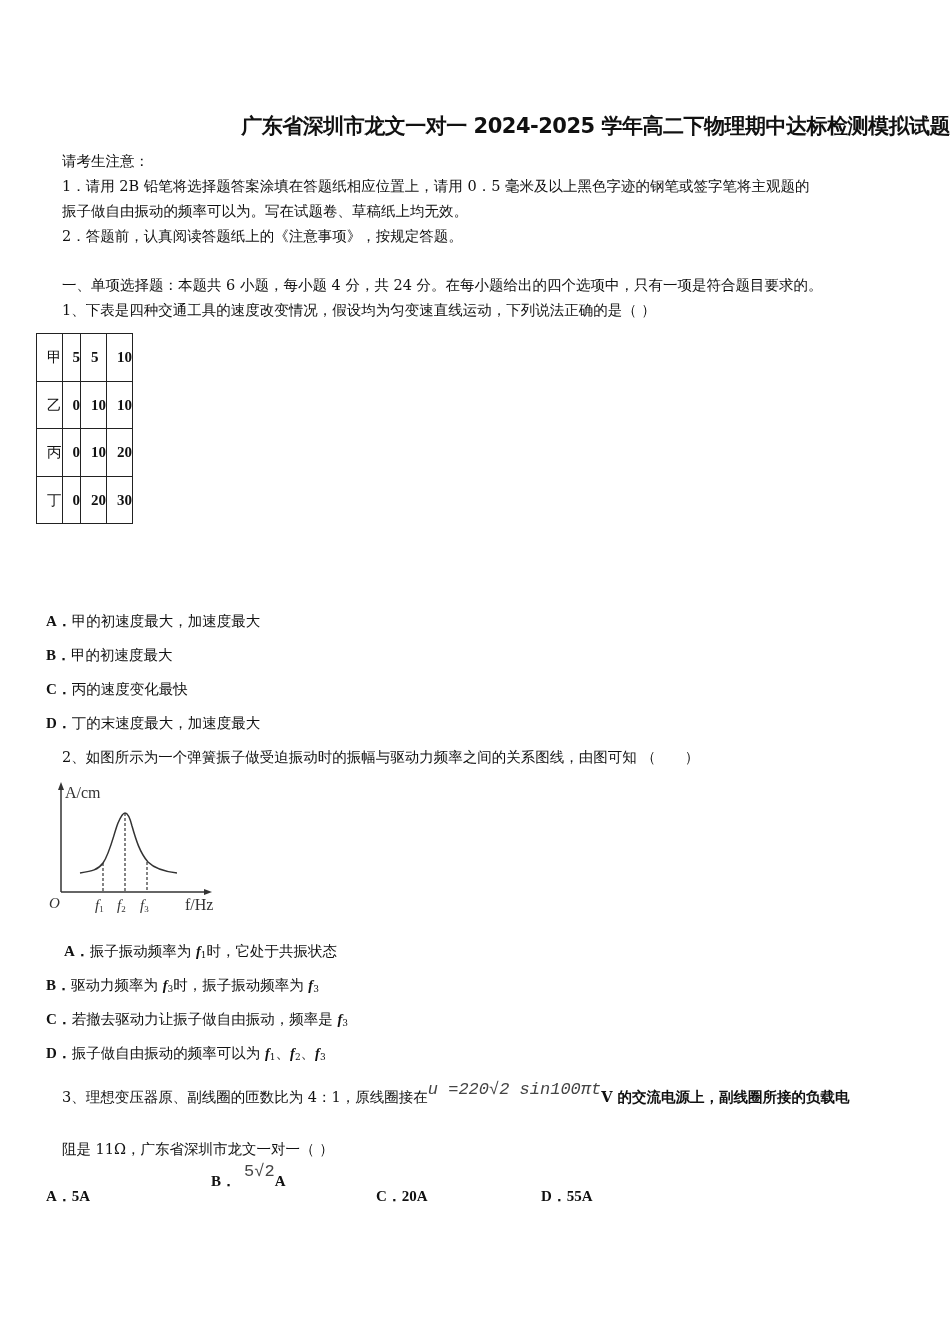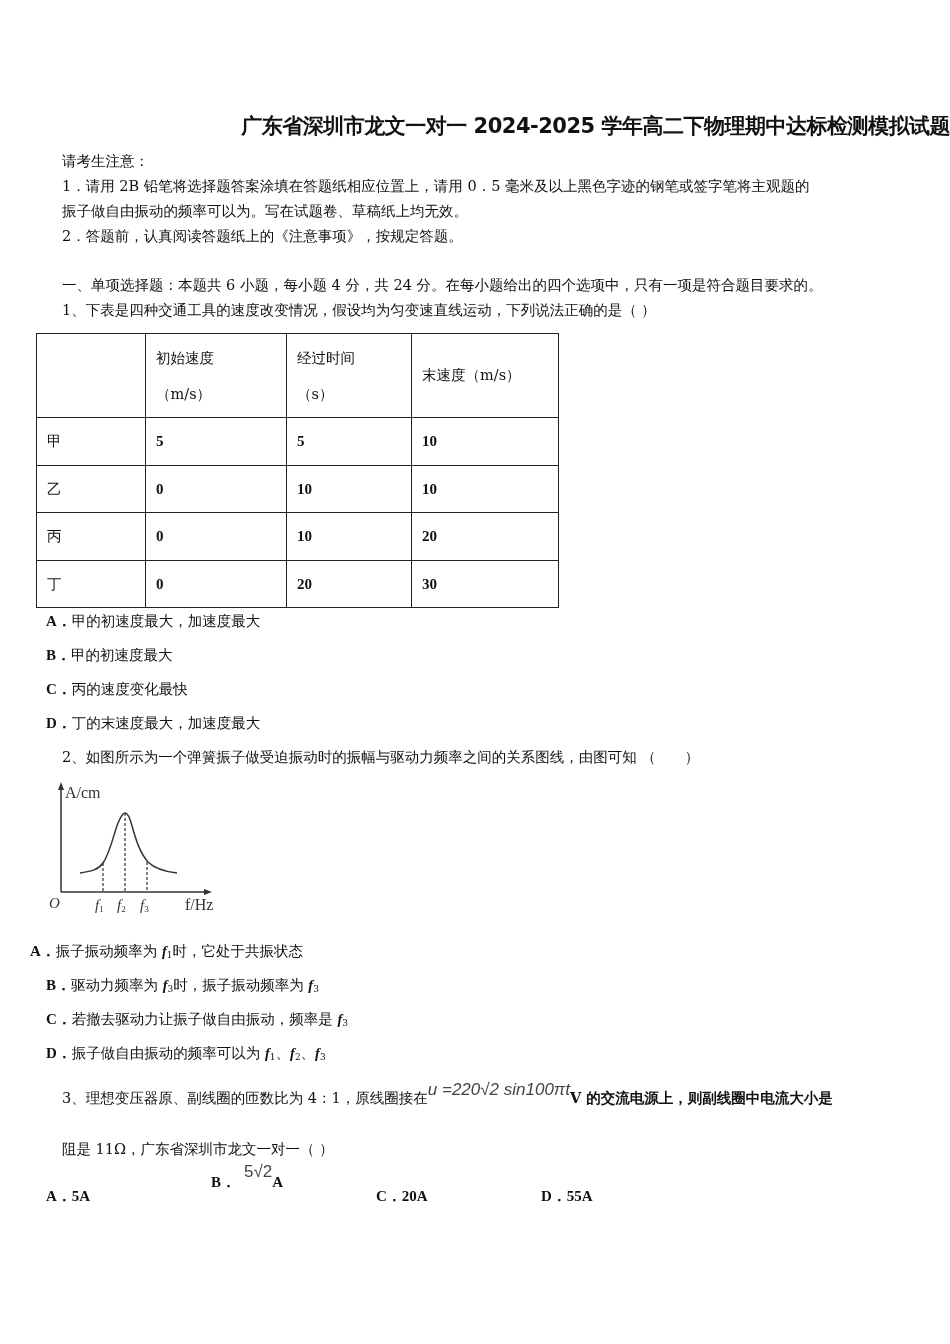--- a/index.html
+++ b/index.html
@@ -10,52 +10,40 @@
            font-size:21px; letter-spacing:-0.5px; color:#111; }
   .line { position:absolute; left:46px; font-size:14.5px; white-space:nowrap;margin-left:16px; }
   .bold { font-weight:bold; }
   table.speed { position:absolute; left:36px; top:333px; border-collapse:collapse;
                 font-size:14.5px; }
   table.speed td { border:1px solid #222; vertical-align:middle; padding:0 0 0 10px; }
   table.speed td.num { font-weight:bold; font-family:"Liberation Serif", serif; font-size:15px; }
   .hdr-two { line-height:36px; }
   .opt { position:absolute; font-size:14.5px; white-space:nowrap; }
   .opt .letter { font-weight:bold; font-family:"Liberation Serif", serif; font-size:15px; }
-  .math { font-family:Liberation Sans, sans-serif; color:#444; font-size:17px; }
+  .math { font-family:Liberation Mono, monospace; color:#444; font-size:17px; }
   .it { font-style:italic; font-weight:bold; font-family:"Liberation Serif", serif; }
   sub { font-size:9px; vertical-align:-2px; }
   .chart { position:absolute; left:40px; top:778px; }
 </style>
 </head>
 <body>
 
 <div class="title">广东省深圳市龙文一对一 2024-2025 学年高二下物理期中达标检测模拟试题</div>
 
 <div class="line" style="top:152px">请考生注意：</div>
 <div class="line" style="top:177px">1．请用 2B 铅笔将选择题答案涂填在答题纸相应位置上，请用 0．5 毫米及以上黑色字迹的钢笔或签字笔将主观题的</div>
 <div class="line" style="top:202px">振子做自由振动的频率可以为。写在试题卷、草稿纸上均无效。</div>
 <div class="line" style="top:227px">2．答题前，认真阅读答题纸上的《注意事项》，按规定答题。</div>
 
 <div class="line" style="top:276px">一、单项选择题：本题共 6 小题，每小题 4 分，共 24 分。在每小题给出的四个选项中，只有一项是符合题目要求的。</div>
 <div class="line" style="top:301px">1、下表是四种交通工具的速度改变情况，假设均为匀变速直线运动，下列说法正确的是（ ）</div>
 
 <table class="speed">
   <tbody>
-      <tr style="height:84px">
-    <td style="width:98px"></td>
-    <td style="width:130px" class="hdr-two">
-      <div>初始速度</div>
-      <div>（m/s）</div>
-    </td>
-    <td style="width:114px" class="hdr-two">
-      <div>经过时间</div>
-      <div>（s）</div>
-    </td>
-    <td style="width:136px">末速度（m/s）</td>
-  </tr>
   <tr style="height:48px">
     <td>甲</td>
     <td class="num">5</td>
     <td class="num">5</td>
     <td class="num">10</td>
   </tr>
   <tr style="height:47px">
     <td>乙</td>
     <td class="num">0</td>
     <td class="num">10</td>
@@ -103,35 +91,35 @@
     <line x1="107" y1="84" x2="107" y2="114" stroke="#333" stroke-width="1.2" stroke-dasharray="3,2"></line>
     <text x="25" y="20" font-family="Liberation Serif, serif" font-size="16" fill="#333">A/cm</text>
     <text x="9" y="130" font-family="Liberation Serif, serif" font-style="italic" font-size="15" fill="#333">O</text>
     <text x="55" y="132" font-family="Liberation Serif, serif" font-style="italic" font-size="15" fill="#333">f<tspan font-size="9" font-style="normal" dy="2">1</tspan></text>
     <text x="77" y="132" font-family="Liberation Serif, serif" font-style="italic" font-size="15" fill="#333">f<tspan font-size="9" font-style="normal" dy="2">2</tspan></text>
     <text x="100" y="132" font-family="Liberation Serif, serif" font-style="italic" font-size="15" fill="#333">f<tspan font-size="9" font-style="normal" dy="2">3</tspan></text>
     <text x="145" y="132" font-family="Liberation Serif, serif" font-size="16" fill="#333">f/Hz</text>
   </svg>
 </div>
 
-<div class="opt" style="left:30px;top:942px">
+<div class="opt" style="left:64px;top:942px">
   <span class="letter">A．</span><span>振子振动频率为 </span><span class="it">f</span><sub>1</sub><span>时，它处于共振状态</span>
 </div>
 <div class="opt" style="left:46px;top:976px">
   <span class="letter">B．</span><span>驱动力频率为 </span><span class="it">f</span><sub>3</sub><span>时，振子振动频率为 </span><span class="it">f</span><sub>3</sub>
 </div>
 <div class="opt" style="left:46px;top:1010px">
   <span class="letter">C．</span><span>若撤去驱动力让振子做自由振动，频率是 </span><span class="it">f</span><sub>3</sub>
 </div>
 <div class="opt" style="left:46px;top:1044px">
   <span class="letter">D．</span><span>振子做自由振动的频率可以为 </span><span class="it">f</span><sub>1</sub><span>、</span><span class="it">f</span><sub>2</sub><span>、</span><span class="it">f</span><sub>3</sub>
 </div>
 
 <div class="line" style="top:1088px">
-  <span>3、理想变压器原、副线圈的匝数比为 4：1，原线圈接在</span><span class="math" style="position:relative;top:-8px;font-style:italic">u =220√2 sin100πt</span><span class="bold">V 的交流电源上，则副线圈中电流大小是</span>
+  <span>3、理想变压器原、副线圈的匝数比为 4：1，原线圈接在</span><span class="math" style="position:relative;top:-8px;font-style:italic">u =220√2 sin100πt</span><span class="bold">V 的交流电源上，副线圈所接的负载电</span>
 </div>
 <div class="line" style="top:1140px">阻是 11Ω，广东省深圳市龙文一对一（ ）</div>
 
 <div class="opt" style="left:46px;top:1187px">
   <span class="letter">A．</span><span class="letter">5A</span>
 </div>
 <div class="opt" style="left:211px;top:1172px">
   <span class="letter">B．</span><span class="math" style="position:relative;top:-10px;margin-left:8px">5√2</span><span class="letter">A</span>
 </div>
 <div class="opt" style="left:376px;top:1187px">

